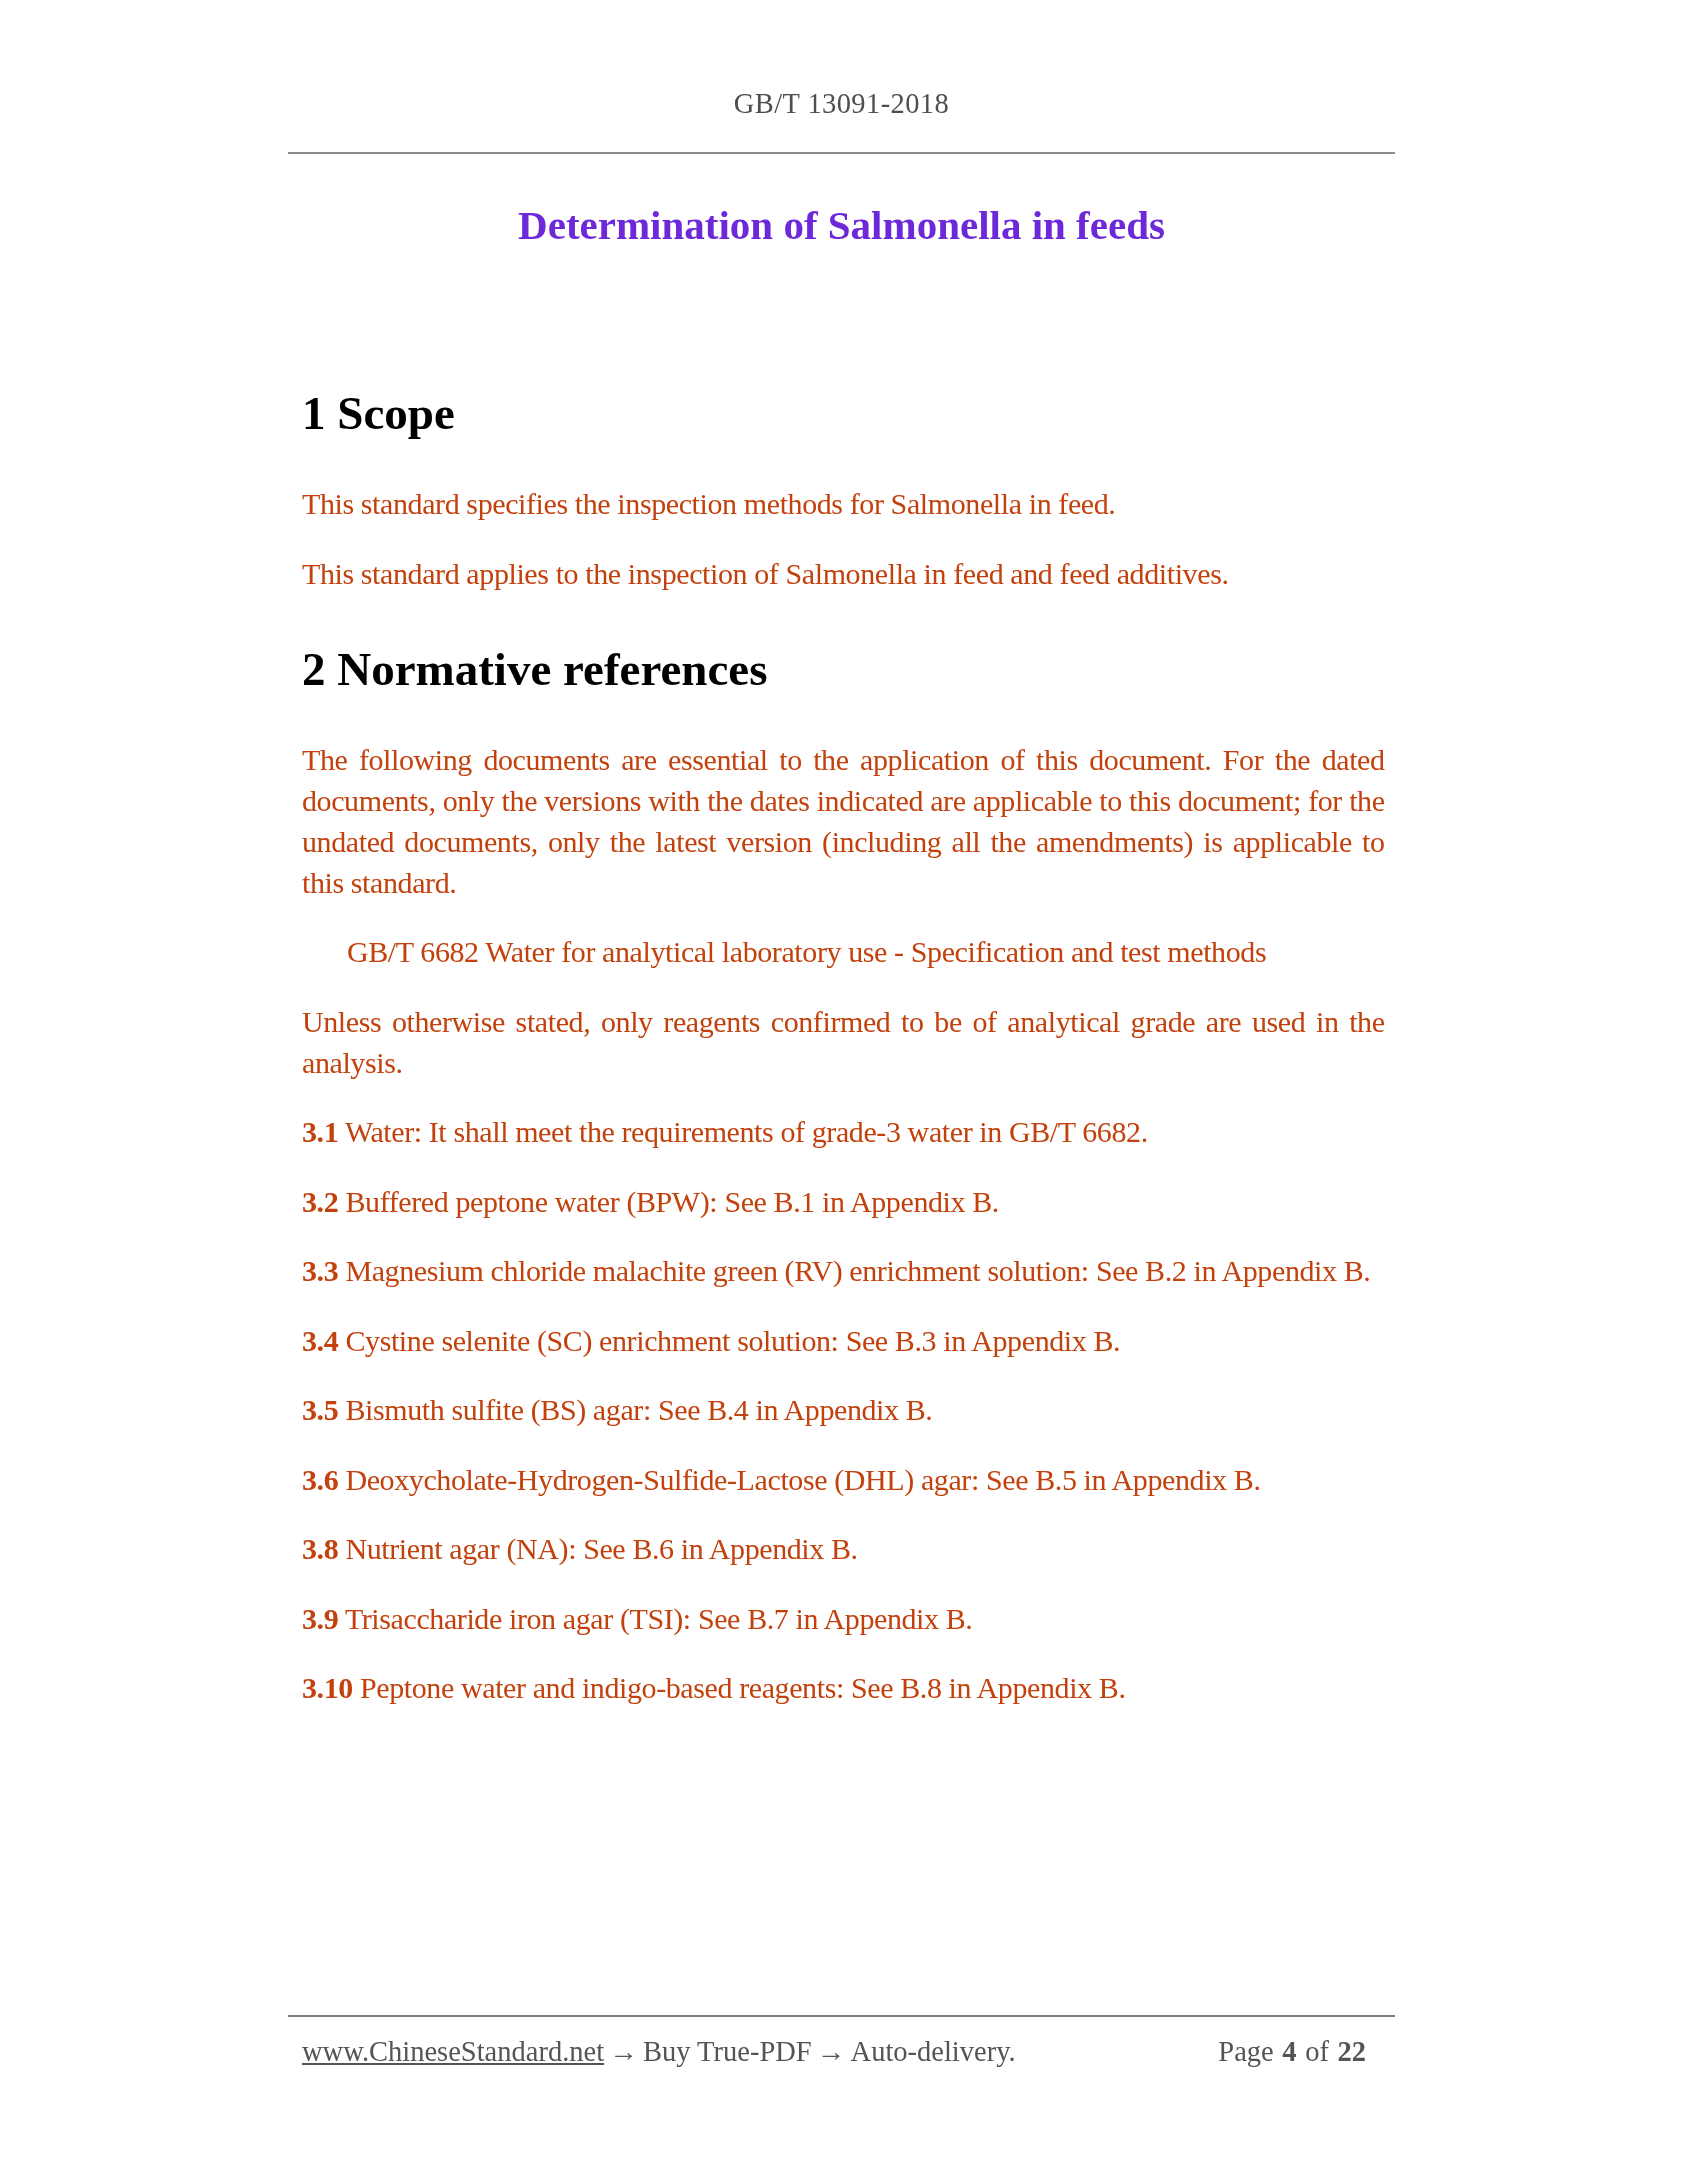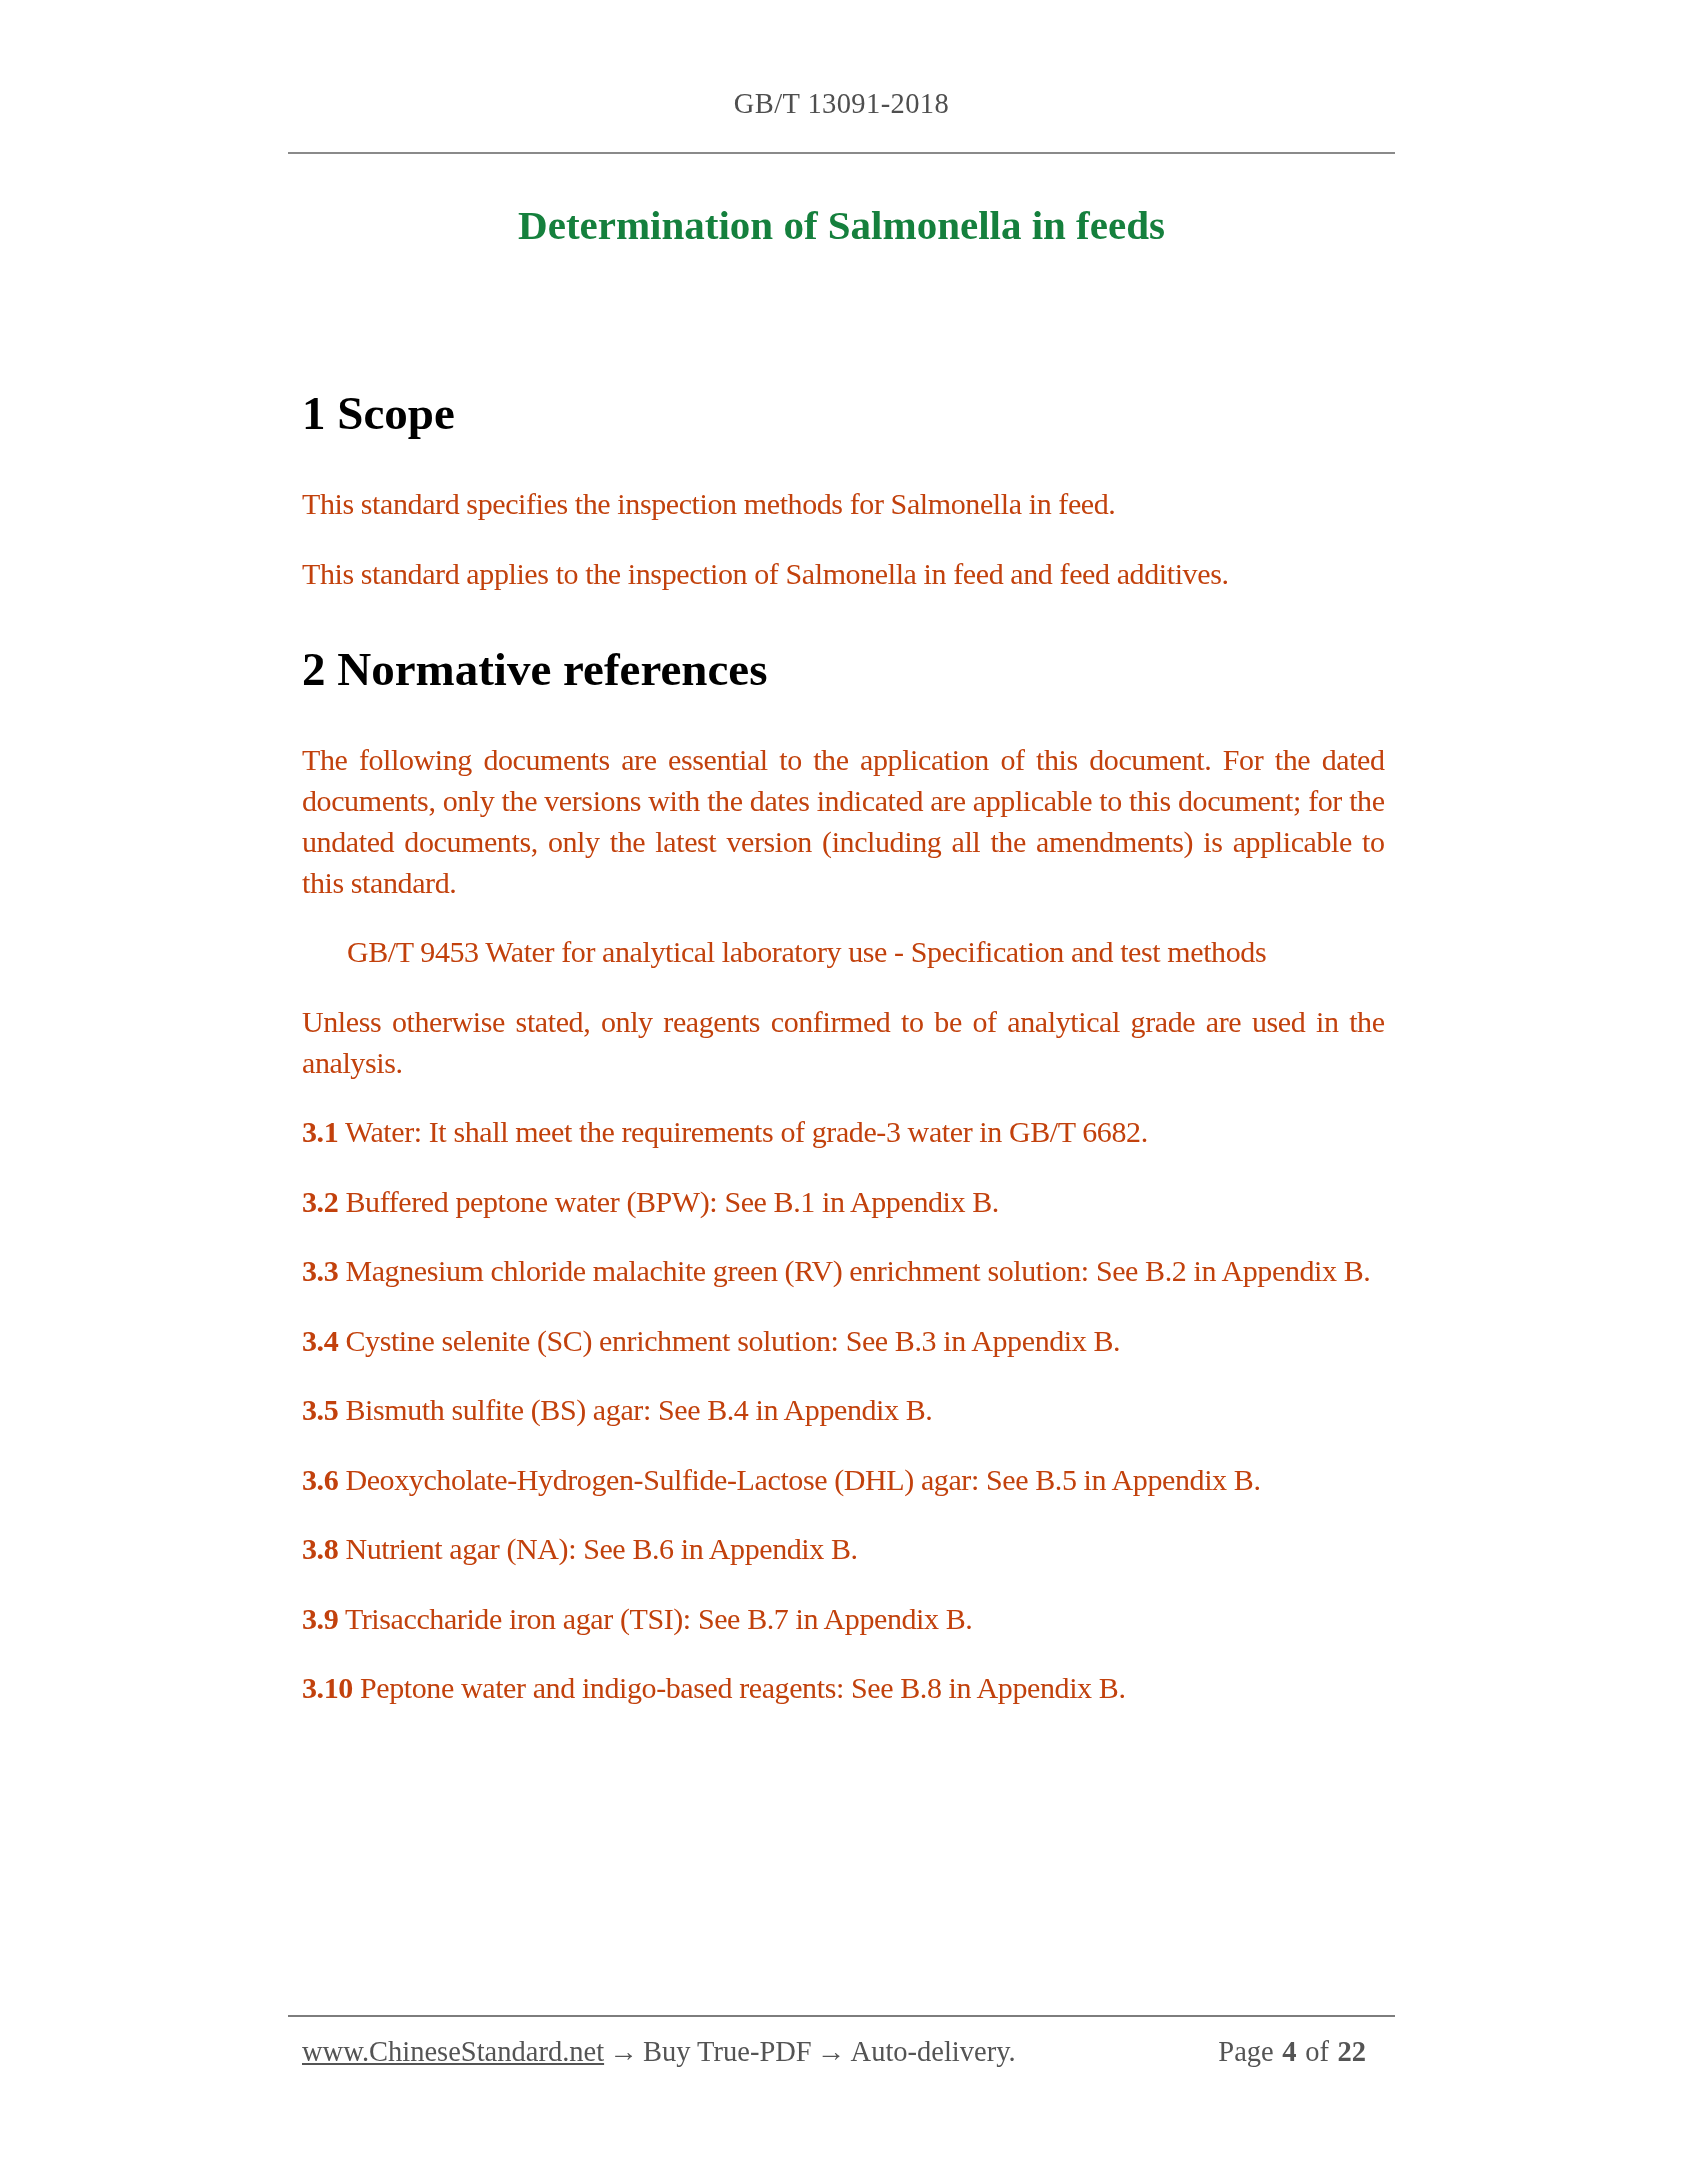--- a/index.html
+++ b/index.html
@@ -35,21 +35,21 @@
     border: none;
     border-top: 2.6px solid #8a8a8a;
     margin: 31px 0 0 0;
   }
   .doc-title {
     margin: 45px 0 0 0;
     text-align: center;
     font-size: 41px;
     line-height: 52px;
     font-weight: bold;
-    color: #15803d;
+    color: #6d28d9;
   }
   h2.sec-heading {
     font-size: 47px;
     line-height: 55px;
     font-weight: bold;
     color: #000000;
     margin: 48px 14px 42px 14px;
   }
   h2.sec-scope {
     margin-top: 135px;
@@ -122,21 +122,21 @@
     <div class="doc-title">Determination of Salmonella in feeds</div>
 
     <h2 class="sec-heading sec-scope">1 Scope</h2>
 
     <p class="body-text">This standard specifies the inspection methods for Salmonella in feed.</p>
     <p class="body-text">This standard applies to the inspection of Salmonella in feed and feed additives.</p>
 
     <h2 class="sec-heading">2 Normative references</h2>
 
     <p class="body-text justified">The following documents are essential to the application of this document. For the dated documents, only the versions with the dates indicated are applicable to this document; for the undated documents, only the latest version (including all the amendments) is applicable to this standard.</p>
-    <p class="body-text reference-line">GB/T 9453 Water for analytical laboratory use - Specification and test methods</p>
+    <p class="body-text reference-line">GB/T 6682 Water for analytical laboratory use - Specification and test methods</p>
 
 
     <p class="body-text justified">Unless otherwise stated, only reagents confirmed to be of analytical grade are used in the analysis.</p>
 
     <p class="body-text"><span class="item-num">3.1</span>
 <span>Water: It shall meet the requirements of grade-3 water in GB/T 6682.</span></p>
 
     <p class="body-text"><span class="item-num">3.2</span>
 <span>Buffered peptone water (BPW): See B.1 in Appendix B.</span></p>
 

